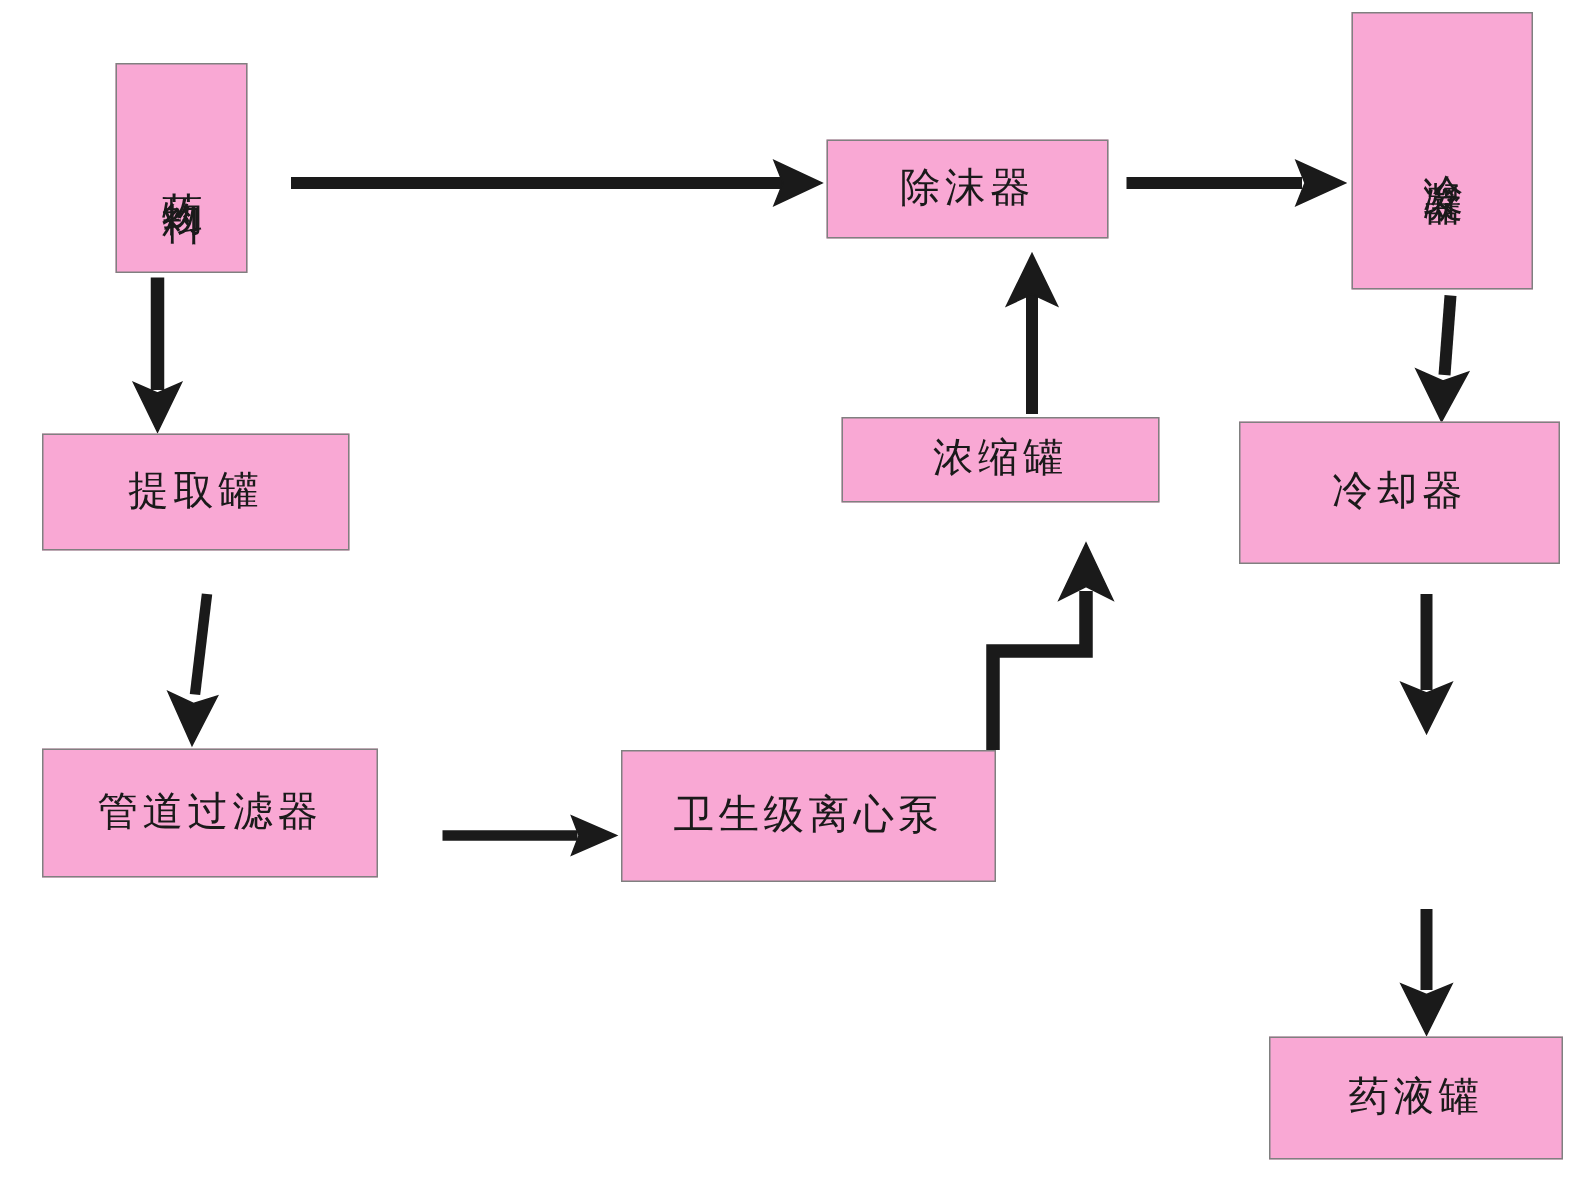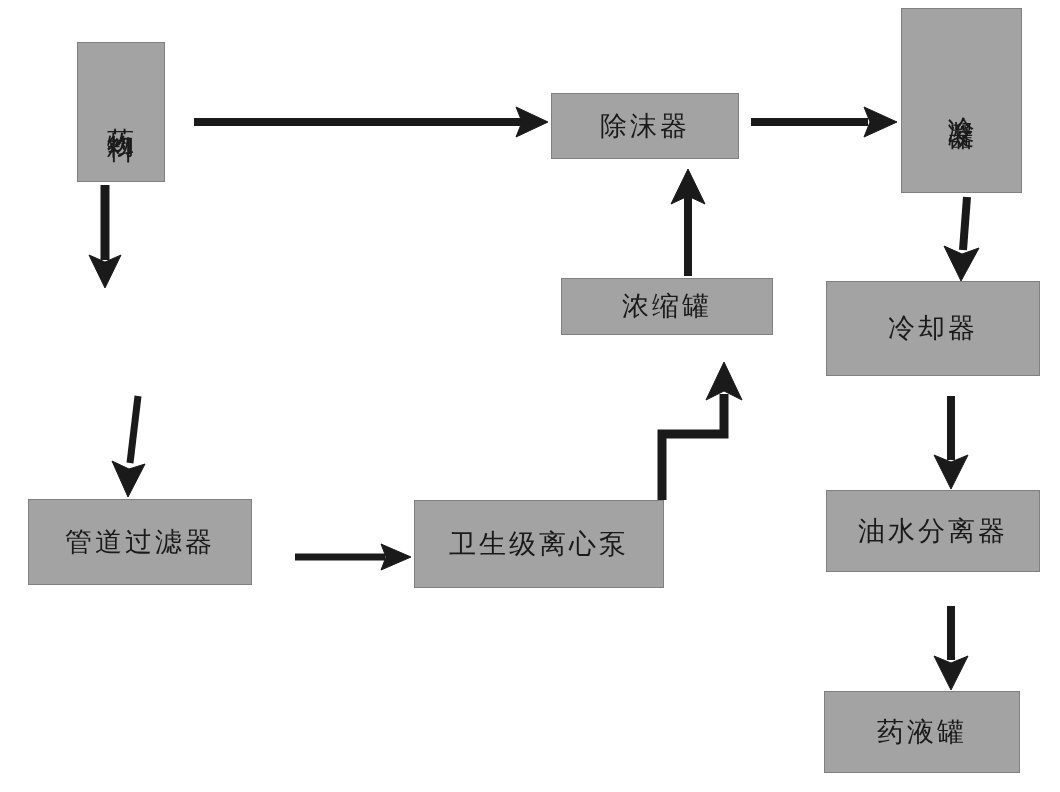--- a/index.html
+++ b/index.html
@@ -23,21 +23,21 @@
     position: absolute;
     top: 0;
     left: 0;
     width: 1060px;
     height: 792px;
   }
   .node-box {
     position: absolute;
     box-sizing: border-box;
     border: 1.5px solid #808080;
-    background: #a3a3a3;
+    background: #f9a8d4;
     display: flex;
     align-items: center;
     justify-content: center;
     color: #1a1a1a;
   }
   .node-label {
     font-family: "DejaVu Serif", "Liberation Serif", serif;
     font-size: 27px;
     line-height: 1.28;
     letter-spacing: 3px;
@@ -118,20 +118,23 @@
     <g>
       <line class="flow-line" x1="951" y1="606" x2="951" y2="660" stroke-width="8"></line>
       <polygon class="flow-arrow" points="951,690 934,656 951,663 968,656"></polygon>
     </g>
   </svg>
 
   <div class="node-box" style="left:77px; top:42px; width:88px; height:140px;">
     <span class="node-label vertical">药物料</span>
   </div>
 
+  <div class="node-box" style="left:28px; top:289px; width:205px; height:78px;">
+    <span class="node-label">提取罐</span>
+  </div>
 
   <div class="node-box" style="left:28px; top:499px; width:224px; height:86px;">
     <span class="node-label">管道过滤器</span>
   </div>
 
   <div class="node-box" style="left:414px; top:500px; width:250px; height:88px;">
     <span class="node-label">卫生级离心泵</span>
   </div>
 
   <div class="node-box" style="left:561px; top:278px; width:212px; height:57px;align-items:center;">
@@ -143,21 +146,18 @@
   </div>
 
   <div class="node-box" style="left:901px; top:8px; width:121px; height:185px;">
     <span class="node-label vertical">冷凝器</span>
   </div>
 
   <div class="node-box" style="left:826px; top:281px; width:214px; height:95px;">
     <span class="node-label">冷却器</span>
   </div>
 
-  <div class="node-box" style="left:826px; top:490px; width:214px; height:82px;">
-    <span class="node-label">油水分离器</span>
-  </div>
 
-  <div class="node-box" style="left:824px; top:691px; width:196px; height:82px;">
+  <div class="node-box" style="left:846px; top:691px; width:196px; height:82px;">
     <span class="node-label">药液罐</span>
   </div>
 
 </div>
 
 </body></html>

